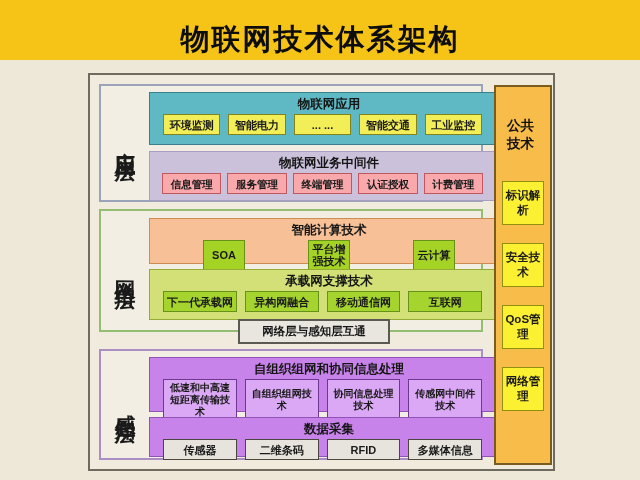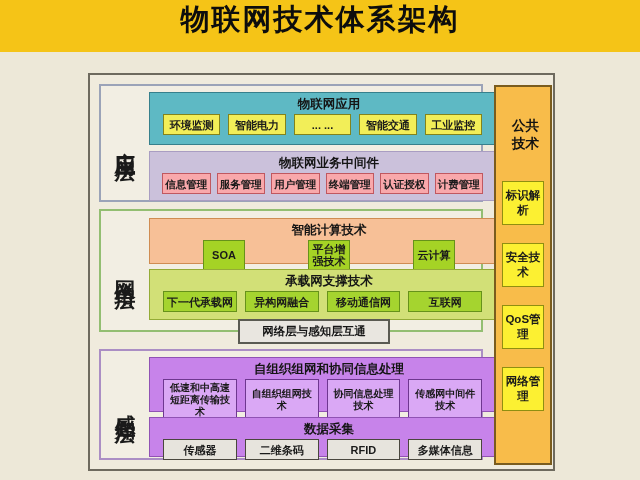--- a/index.html
+++ b/index.html
@@ -4,22 +4,22 @@
 <style>
   html,body{margin:0;padding:0;}
   body{
     width:640px;height:480px;position:relative;overflow:hidden;
     background:#EDE8D8;
     font-family:"Liberation Sans","DejaVu Sans",sans-serif;
     color:#111;
   }
   
   .header{
-    position:absolute;left:0;top:0;width:640px;height:52px;
-    background:#F5C417;display:flex;align-items:flex-start;justify-content:center;
+    position:absolute;left:0;top:0;width:640px;height:60px;
+    background:#F5C417;display:flex;align-items:flex-end;justify-content:center;
   }
   .header .title{
     font-size:29px;font-weight:bold;letter-spacing:2px;color:#0d0d0d;
   }
   
   .panel{
     position:absolute;left:88px;top:73px;width:467px;height:398px;
     background:#F0EBDD;border:2px solid #6E6A5E;box-sizing:border-box;
   }
   
@@ -80,21 +80,21 @@
     display:flex;align-items:center;justify-content:center;
     font-size:11.5px;font-weight:bold;z-index:6;color:#151515;
   }
   
   .common-col{
     position:absolute;left:404px;top:10px;width:58px;height:380px;
     background:#F8BC4A;border:2px solid #7A5C1E;box-sizing:border-box;
     display:flex;flex-direction:column;align-items:center;
   }
   .common-title{
-    margin-top:30px;width:32px;text-align:right;
+    margin-top:30px;width:32px;text-align:left;
     font-size:13.5px;font-weight:bold;line-height:18px;word-break:break-all;
   }
   .common-items{
     margin-top:28px;display:flex;flex-direction:column;gap:18px;align-items:center;
   }
   .common-chip{
     width:42px;height:44px;background:#FCF032;border:1px solid #8F8F10;
     box-sizing:border-box;display:flex;align-items:center;justify-content:center;
     font-size:11.5px;font-weight:bold;text-align:center;word-break:break-all;
     line-height:15px;padding:1px;color:#1a1a1a;
@@ -119,21 +119,20 @@
         <div class="chip">... ...</div>
         <div class="chip">智能交通</div>
         <div class="chip">工业监控</div>
       </div>
     </div>
     <div class="group g-b">
       <div class="group-title">物联网业务中间件</div>
       <div class="items">
         <div class="chip">信息管理</div>
         <div class="chip">服务管理</div>
-        <div class="chip">用户管理</div>
         <div class="chip">终端管理</div>
         <div class="chip">认证授权</div>
         <div class="chip">计费管理</div>
       </div>
     </div>
   </div>
 
   <div class="layer layer-net">
     <div class="layer-label">网络层</div>
     <div class="group g-c">

